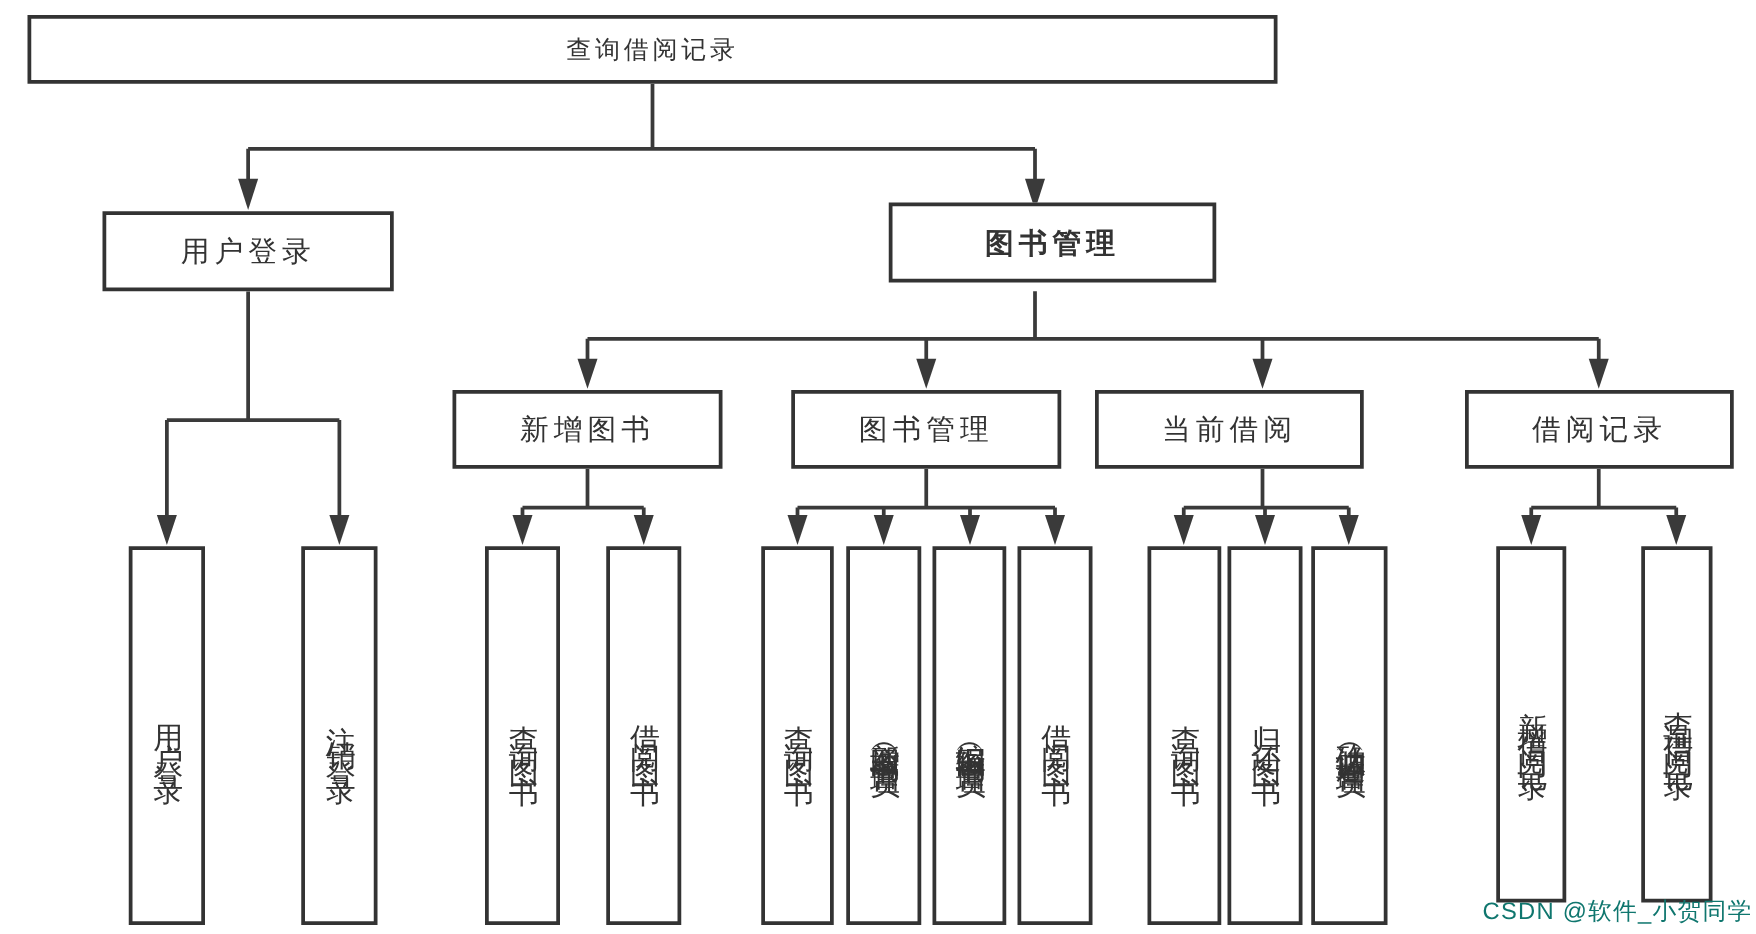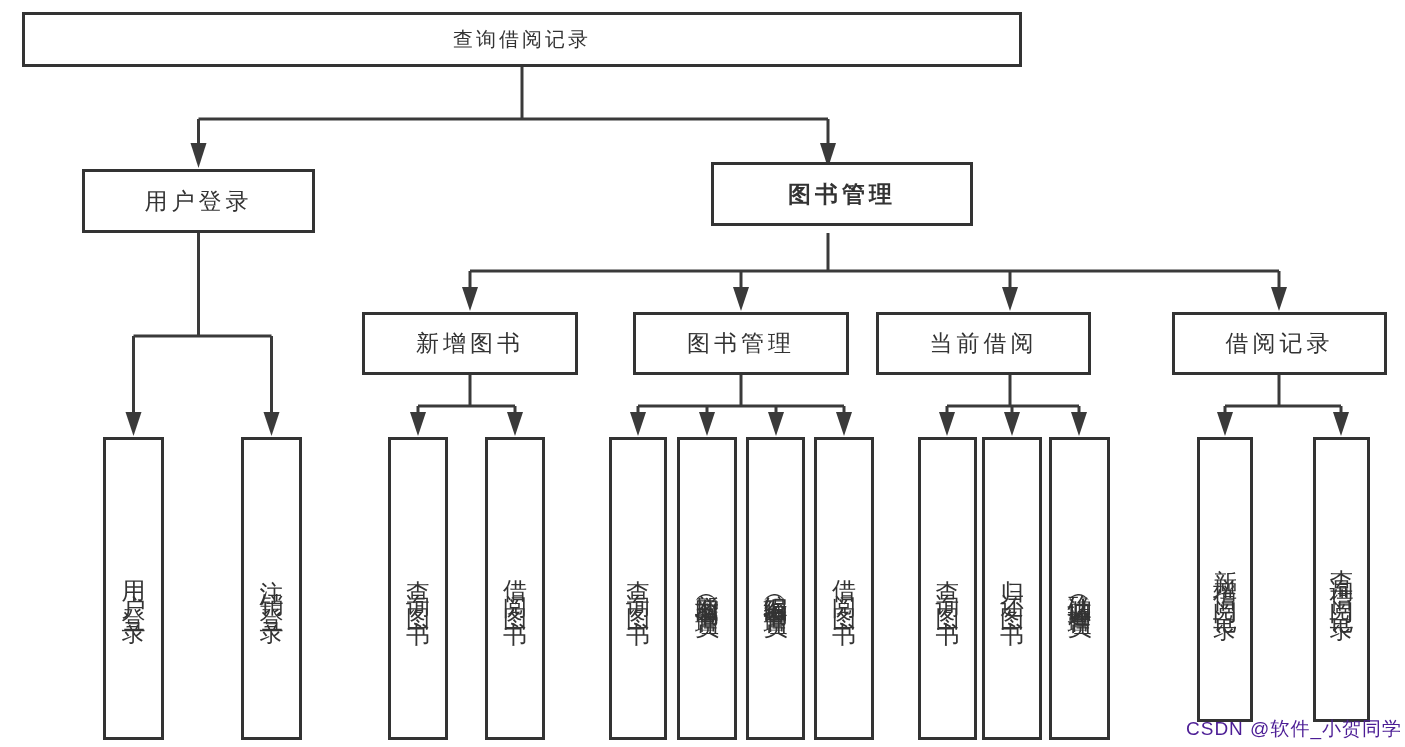--- a/index.html
+++ b/index.html
@@ -46,21 +46,21 @@
     line-height: 1;
   }
   .sp-s { letter-spacing: 14px; }
   .sp-m { letter-spacing: 10px; }
   .sp-l { letter-spacing: 3px; }
   .watermark {
     position: absolute;
     left: 1186px;
     top: 716px;
     font-size: 19px;
-    color: #4c1d95;
+    color: #0f766e;
     letter-spacing: 1px;
     white-space: nowrap;
   }
 </style>
 </head>
 <body>
 
 <div class="canvas">
 
   <svg class="connectors" viewBox="0 0 1405 747" xmlns="http://www.w3.org/2000/svg">

